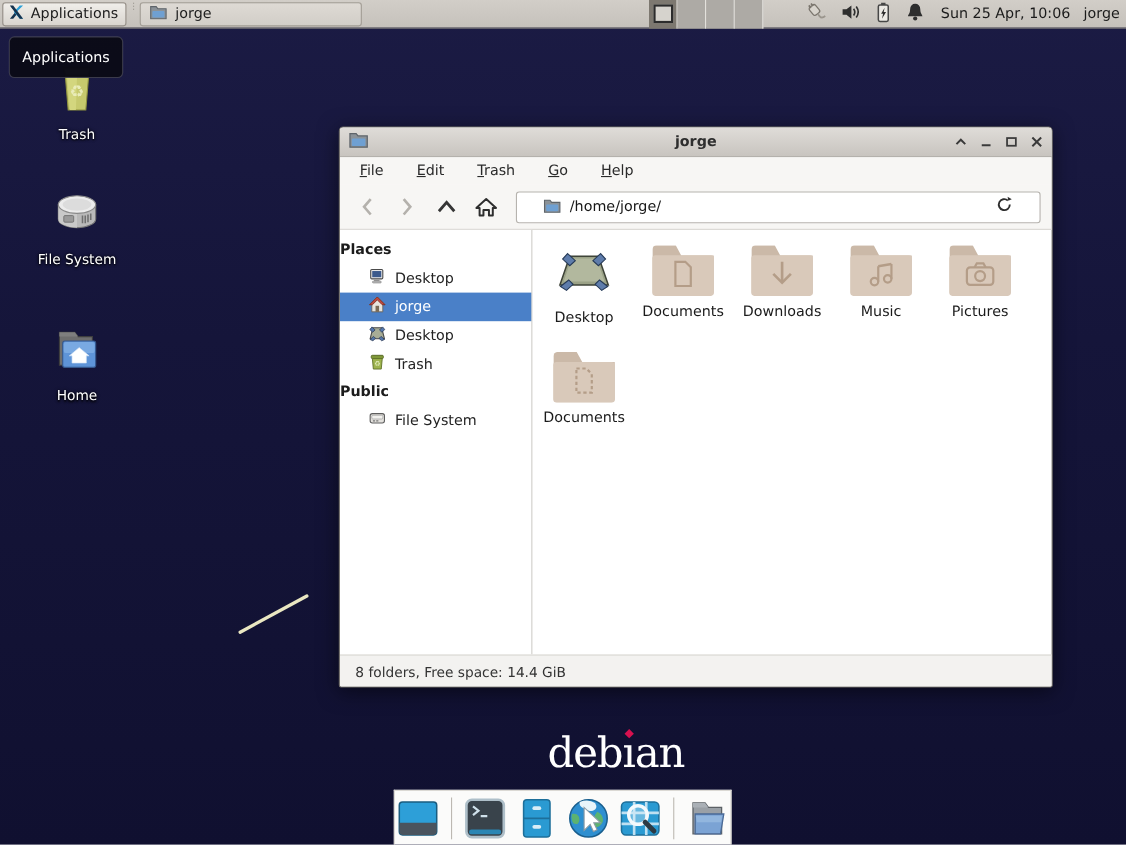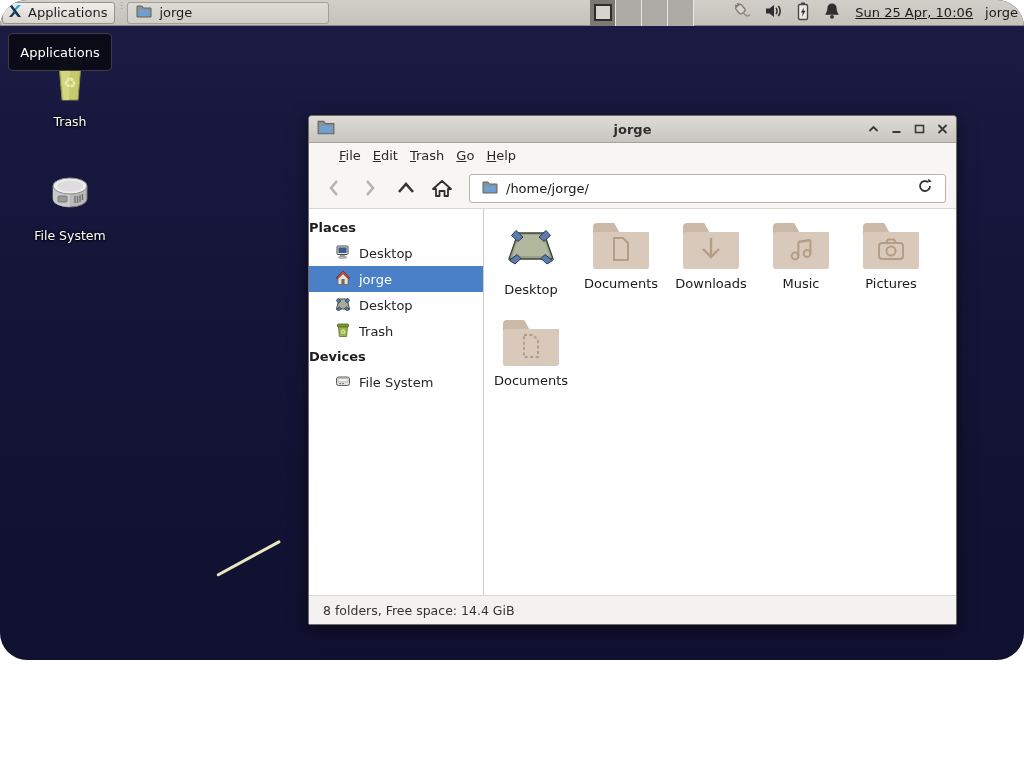--- a/index.html
+++ b/index.html
@@ -1,41 +1,41 @@
 <!DOCTYPE html>
 <html><head>
 <meta charset="utf-8">
 <style>
   * { margin:0; padding:0; box-sizing:border-box; }
   html,body { width:1024px; height:768px; overflow:hidden; }
   body { font-family:"DejaVu Sans","Liberation Sans",sans-serif; }
 
-  #screen { position:relative; width:1024px; height:660px;
-    background:linear-gradient(180deg,#1b1b44 0%,#15153a 40%,#101030 100%); overflow:hidden;border-radius:27px; }
+  #screen { position:relative; width:1024px; height:768px;
+    background:linear-gradient(180deg,#1b1b44 0%,#15153a 40%,#101030 100%); overflow:hidden; }
 
   
   #panel { position:absolute; left:0; top:0; width:1024px; height:26px;
     background:linear-gradient(#d2cec8,#c5c1bb); border-bottom:1px solid #8e8a84;
     display:flex; align-items:center; }
   .p-btn { display:flex; align-items:center; gap:5px; height:22px; margin-left:2px;
     padding:0 7px 0 4px; background:linear-gradient(#f0eeea,#d9d5cf);
     border:1px solid #97918a; border-radius:3px; font-size:13px; color:#1d1d1d; }
   .handle { width:7px; height:20px; margin-left:2px; color:#8d8982; font-size:8px;
     line-height:5px; text-align:center; letter-spacing:0; }
   .task-btn { display:flex; align-items:center; gap:7px; height:22px; margin-left:3px;
     width:202px; padding:0 8px; background:linear-gradient(#dedad4,#d2cec8);
     border:1px solid #a39e96; border-radius:3px; font-size:13px; color:#1d1d1d; }
   .spacer { flex:1; }
   .pager { display:flex; height:26px; }
   .ws { width:26px; height:26px; background:#adaaa5; border-right:1px solid #e9e7e3; position:relative; }
   .ws.active { background:#7d7870; }
   .ws.active .mini-win { position:absolute; left:4px; top:4px; width:18px; height:17px;
     background:#d6d3cd; border:2px solid #2c2c2c; }
   .tray { display:flex; align-items:center; gap:11px; margin-left:38px; }
-  .clock { font-size:13px; color:#1b1b1b; margin-left:14px; white-space:nowrap;text-decoration:underline; }
+  .clock { font-size:13px; color:#1b1b1b; margin-left:14px; white-space:nowrap; }
   .panel-user { font-size:13px; color:#1b1b1b; margin:0 6px 0 12px; }
 
   
   #tooltip { position:absolute; left:8px; top:33px; width:104px; height:38px;
     background:rgba(11,11,22,.93); border:1px solid rgba(150,150,170,.35); border-radius:5px;
     color:#fff; font-size:13px; display:flex; align-items:center; justify-content:center; z-index:40; }
 
   
   .dicon { position:absolute; width:110px; display:flex; flex-direction:column; align-items:center; }
   .dicon .dlabel { margin-top:6px; font-size:12.5px; color:#fff; text-shadow:0 1px 2px #000, 0 0 3px #000; }
@@ -50,29 +50,29 @@
     box-shadow:0 4px 18px rgba(0,0,0,.5); display:flex; flex-direction:column;
     background:#fff; overflow:hidden; }
   #titlebar { height:27px; background:linear-gradient(#dfdcd8,#c8c4bf);
     border-bottom:1px solid #a5a19b; display:flex; align-items:center; padding:0 8px; }
   #titlebar .title { flex:1; text-align:center; font-size:13px; font-weight:bold; color:#2e2e2e; }
   .tb-left { width:70px; display:flex; }
   .win-controls { width:70px; display:flex; justify-content:flex-end; gap:12px; }
   .win-controls span { display:flex; align-items:center; }
 
   #menubar { height:25px; background:#f7f6f4; display:flex; align-items:center;
-    gap:12px; padding-left:30px; font-size:13px; color:#2a2a2a; }
+    gap:30px; padding-left:18px; font-size:13px; color:#2a2a2a; }
   .menu-item { display:inline-block; }
   .menu-item::first-letter { text-decoration:underline; }
 
   #toolbar { height:41px; background:#f7f6f4; border-bottom:1px solid #d9d7d3;
     display:flex; align-items:center; gap:6px; padding:0 10px; }
   .nav-btn { width:30px; height:28px; display:flex; align-items:center; justify-content:center; }
   #pathbar { flex:1; height:29px; background:#fff; border:1px solid #b6b3ae; border-radius:3px;
-    display:flex; align-items:center; gap:8px; padding:0 12px; margin-left:6px; }
+    display:flex; align-items:center; gap:8px; padding:0 24px; margin-left:6px; }
   #path-input { flex:1; border:none; outline:none; font-size:13px; color:#161616;
     font-family:"DejaVu Sans","Liberation Sans",sans-serif; background:transparent; }
 
   #fm-body { flex:1; display:flex; min-height:0; }
   #sidebar { width:175px; background:#fff; border-right:1px solid #cfcdc9; padding-top:6px; font-size:13px; }
   .side-header { height:25px; display:flex; align-items:center; 
     font-weight:bold; color:#1c1c1c; }
   .side-item { height:26px; display:flex; align-items:center; gap:8px; padding-left:26px; color:#242424; }
   .side-item.selected { background:#4a80c8; color:#fff; }
 
@@ -202,20 +202,32 @@
             <line x1="31.5" y1="26" x2="31.5" y2="33"></line>
           <line x1="34" y1="25" x2="34" y2="32"></line>
             <line x1="36.5" y1="24" x2="36.5" y2="30"></line>
         </g>
         <rect x="12" y="26" width="9" height="6" rx="1" fill="#9a9a9a" stroke="#6f6f6f" stroke-width="0.8"></rect>
       </svg>
     </span>
     <span class="dlabel">File System</span>
   </div>
 
+  <div class="dicon" style="left:15px; top:294px;">
+    <span>
+      <svg width="48" height="48" viewBox="0 0 48 48">
+        <path d="M8 8 h14 l3 4 h13 v26 H8 Z" fill="#6e6e6e" stroke="#3e3e3e" stroke-width="1"></path>
+        <path d="M8 8 h14 l3 4 h-17 Z" fill="#7e7e7e"></path>
+        <rect x="11" y="16" width="30" height="24" rx="2" fill="#5e94d8" stroke="#35578c" stroke-width="1"></rect>
+        <rect x="12" y="17" width="28" height="10" rx="2" fill="#79a9e2"></rect>
+        <path d="M26 22 L35 29.5 H32.5 V36 H19.5 V29.5 H17 Z" fill="#fff" stroke="#d2e2f4" stroke-width="0.6"></path>
+      </svg>
+    </span>
+    <span class="dlabel">Home</span>
+  </div>
 
   <div id="stray-line"></div>
 
   <div id="fm">
     <div id="titlebar">
       <div class="tb-left">
         <span>
           <svg width="18" height="16" viewBox="0 0 16 14">
             <path d="M1 2 h5 l1.5 2 H15 v9 H1 Z" fill="#8b9298" stroke="#5e646a" stroke-width="1"></path>
             <rect x="2.5" y="6" width="11" height="6" rx="1" fill="#6fa0d2"></rect>
@@ -332,21 +344,21 @@
         <div class="side-item">
           <span>
             <svg width="16" height="16" viewBox="0 0 16 16">
               <rect x="2.5" y="2" width="11" height="3" rx="1" fill="#7f9838" stroke="#51621f" stroke-width="0.8"></rect>
               <path d="M3.5 5 H12.5 L11.6 14.5 H4.4 Z" fill="#9db34e" stroke="#5d7026" stroke-width="0.8"></path>
               <text x="8" y="11.6" font-size="6.4" text-anchor="middle" fill="#e2ecbe">♻</text>
             </svg>
           </span>
           <span>Trash</span>
         </div>
-        <div class="side-header">Devices</div>
+        <div class="side-header">Public</div>
         <div class="side-item">
           <span>
             <svg width="16" height="16" viewBox="0 0 16 16">
               <rect x="1.5" y="4" width="13" height="8.5" rx="2" fill="#e3e1dd" stroke="#5e5e5e" stroke-width="1"></rect>
               <rect x="3" y="5.5" width="10" height="3.4" rx="1" fill="#f2f1ee" stroke="#9a9a9a" stroke-width="0.6"></rect>
               <g stroke="#777" stroke-width="1">
                   <line x1="4" y1="10.6" x2="6" y2="10.6"></line>
                   <line x1="7" y1="10.6" x2="9" y2="10.6"></line>
                 </g>
             </svg>

